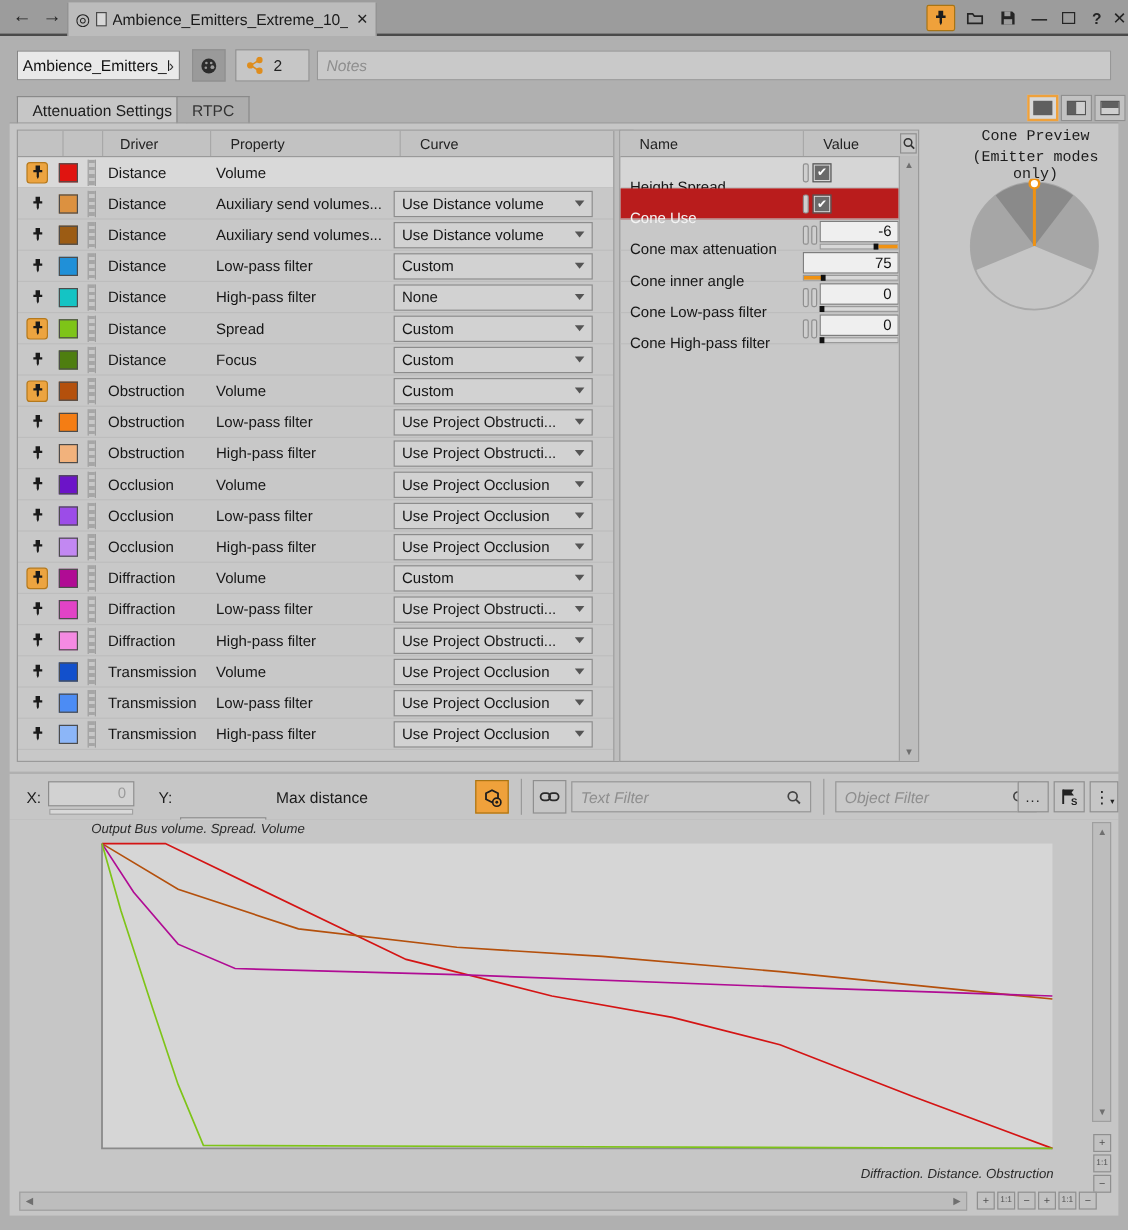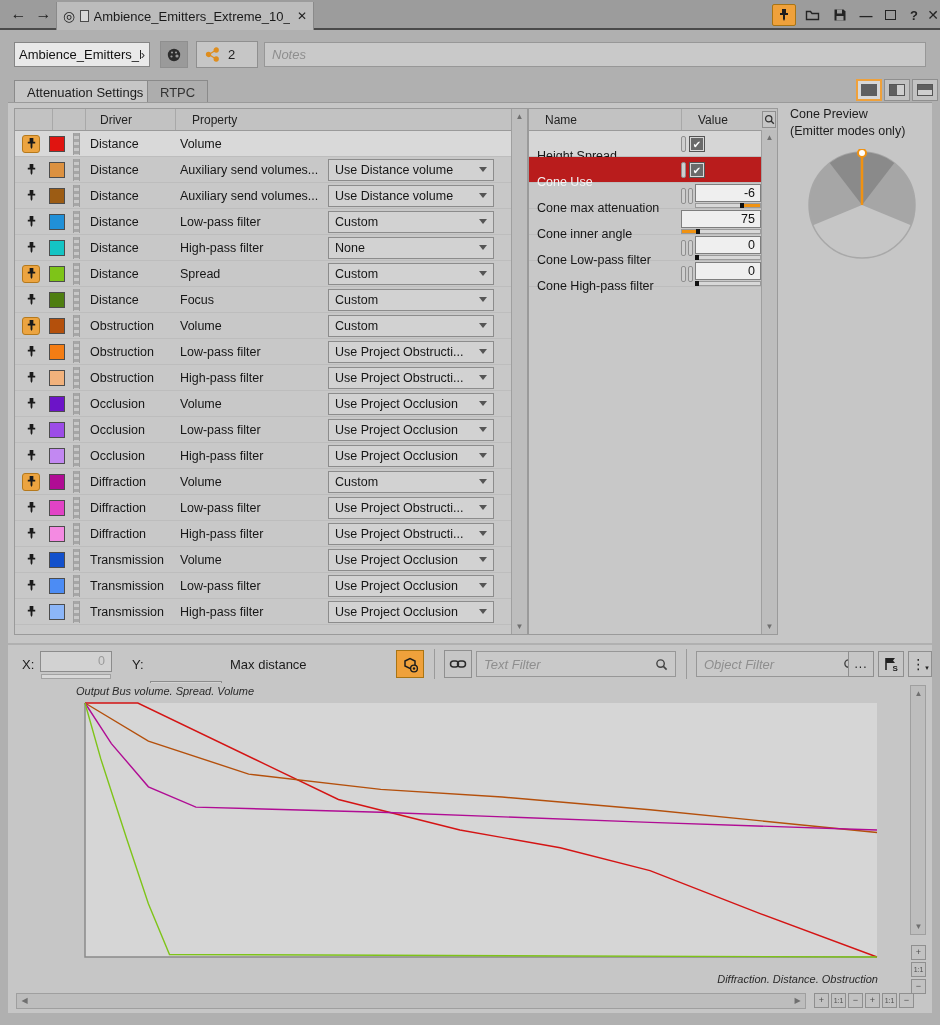--- a/index.html
+++ b/index.html
@@ -59,21 +59,21 @@
   .valzone{position:absolute;left:152px;top:0;width:82px;height:26px;display:flex;align-items:center;}
   .pill{width:5px;height:16px;border:1px solid #8f8f8f;border-radius:2px;background:#cfcfcf;margin-right:2px;}
   .checkbox{width:14px;height:14px;background:#6a6a6a;border:1px solid #d9d9d9;outline:1px solid #555;display:flex;align-items:center;justify-content:center;color:#fff;font-size:10px;margin-left:2px;}
   .numwrap{position:relative;height:26px;flex:1;}
   .numbox{position:absolute;left:0;right:2px;top:1px;height:18px;background:#efefef;border:1px solid #7e7e7e;font-size:12.5px;color:#111;text-align:right;padding-right:5px;line-height:16px;}
   .trk{position:absolute;left:0;right:2px;top:20px;height:5px;background:#d8d8d8;border:1px solid #9a9a9a;}
   .trk .fill{position:absolute;top:0;bottom:0;background:#f09212;}
   .trk .mark{position:absolute;top:-1px;width:4px;height:5px;background:#111;}
   #prop-search{position:absolute;right:1px;top:2px;width:14px;height:17px;background:#c6c6c6;border:1px solid #8f8f8f;display:flex;align-items:center;justify-content:center;}
   
-  #cone-title,#cone-sub{left:790px;width:146px;font-size:12.5px;color:#1c1c1c;}
+  #cone-title,#cone-sub{left:790px;width:146px;text-align:center;font-size:12.5px;color:#1c1c1c;font-family:Liberation Mono, monospace;}
   
   #toolbar{left:8px;top:645px;width:924px;height:38px;background:#c6c6c6;}
   .fldwrap{position:relative;height:30px;}
   .fld{position:absolute;left:0;top:0;height:21px;width:100%;border:1px solid #8c8c8c;font-size:12.5px;text-align:right;padding:2px 6px 0 0;}
   .fld.gray{background:#d2d2d2;color:#9a9a9a;}
   .fld.lit{background:#ececec;color:#111;text-align:center;}
   .ttrk{position:absolute;left:1px;right:1px;top:23px;height:5px;background:#d8d8d8;border:1px solid #a2a2a2;}
   .sq{width:28px;height:28px;border:1px solid #8f8f8f;background:#c6c6c6;display:flex;align-items:center;justify-content:center;}
   .sq.orange{background:#efa13b;border:1px solid #a87414;}
   .filter{height:26px;background:#c9c9c9;border:1px solid #979797;display:flex;align-items:center;justify-content:space-between;padding:0 7px;}
@@ -173,20 +173,21 @@
     </div>
 
   <div id="main-panel" class="abs">
 
     <div class="tbl" style="left:6px;top:5px;width:514px;height:527px;">
       <div class="thead">
         <div class="hcell" style="width:37px;border-left:none;"></div>
         <div class="hcell" style="width:33px;"></div>
         <div class="hcell" style="width:90px;padding-left:14px;">Driver</div>
         <div class="hcell" style="width:158px;">Property</div>
+        <div class="hcell" style="flex:1;">Curve</div>
       </div>
       <div id="curve-rows" style="position:absolute;left:0;top:22px;right:16px;bottom:0;overflow:hidden;">
           <div class="crow sel">
             <div class="pinwrap on">
               <svg width="13" height="13" viewBox="0 0 14 14">
                 <path d="M5 1 H9 V5 H11 V7 H8 V11 L7 13 L6 11 V7 H3 V5 H5 Z" fill="#1a1a1a"></path>
               </svg>
             </div>
             <div class="swatch" style="background: rgb(224, 20, 16);"></div>
             <div class="handle"></div>
@@ -463,21 +464,21 @@
               <span class="darr"></span>
             </div>
           </div>
         </div>
       <div class="vscroll">
         <div class="sarrow" style="top:1px;">▲</div>
         <div class="sarrow" style="bottom:1px;">▼</div>
       </div>
     </div>
 
-    <div class="tbl" style="left:520px;top:5px;width:250px;height:527px;">
+    <div class="tbl" style="left:508px;top:5px;width:250px;height:527px;">
       <div class="thead">
         <div class="hcell" style="width:152px;border-left:none;">Name</div>
         <div class="hcell" style="flex:1;">Value</div>
       </div>
       <div id="prop-search">
         <svg width="11" height="11" viewBox="0 0 14 14">
             <circle cx="6" cy="6" r="4" fill="none" stroke="#333" stroke-width="1.6"></circle>
             <line x1="9" y1="9" x2="12.5" y2="12.5" stroke="#333" stroke-width="1.8"></line>
           </svg>
       </div>

